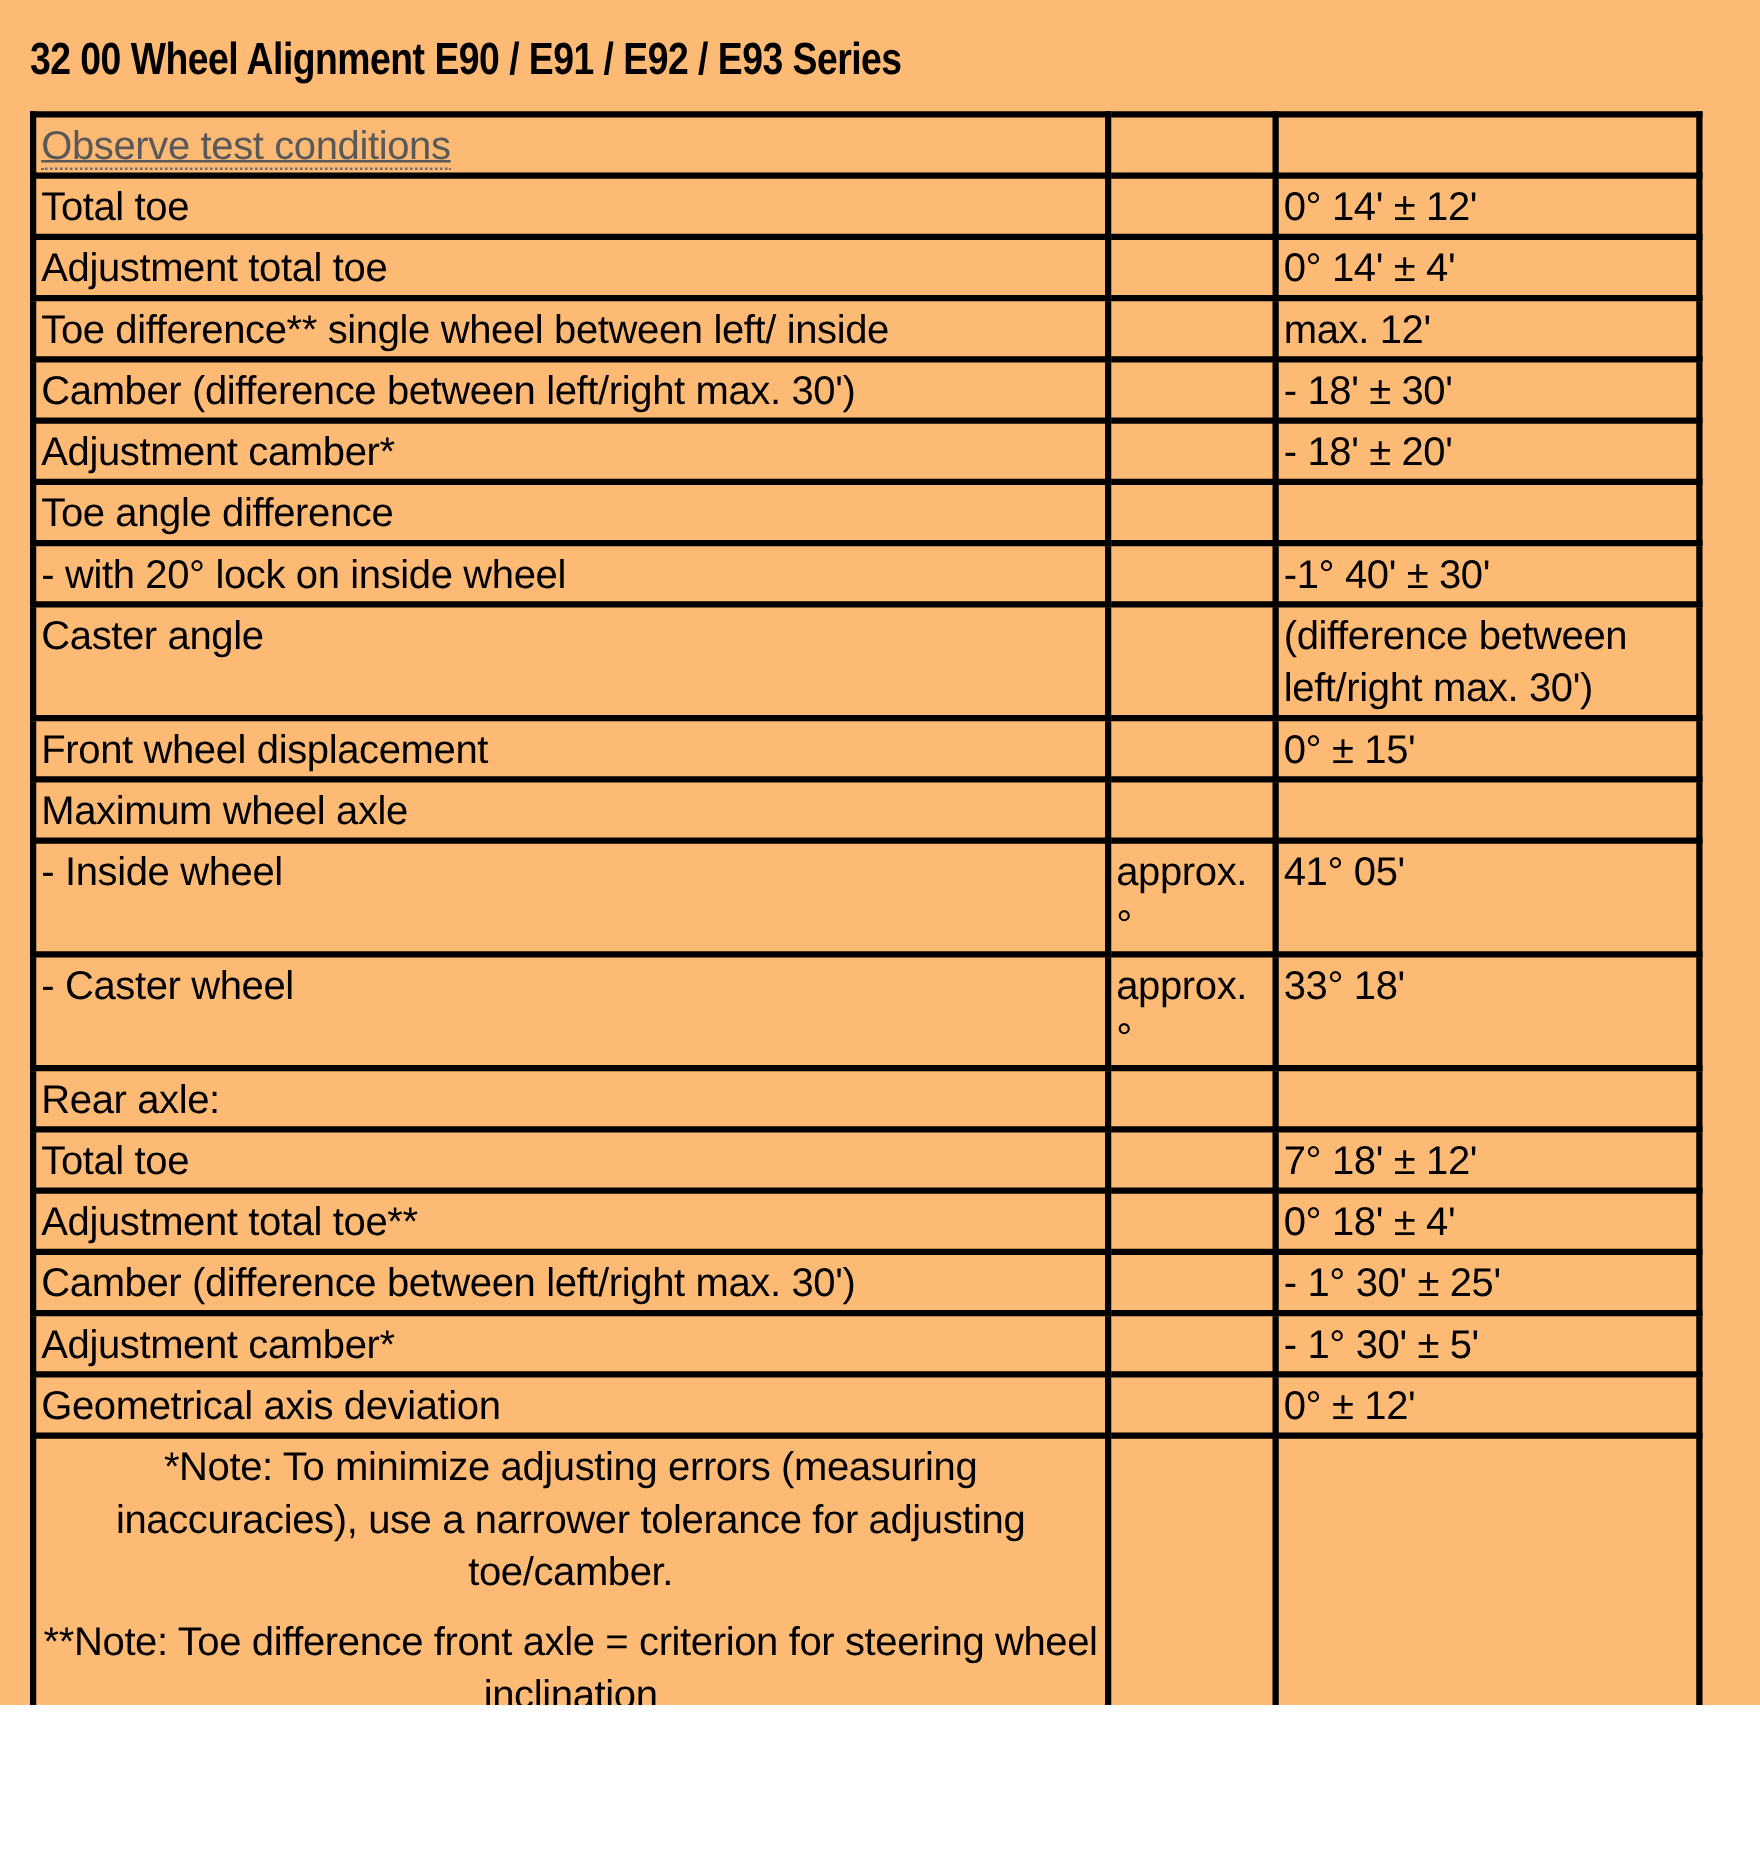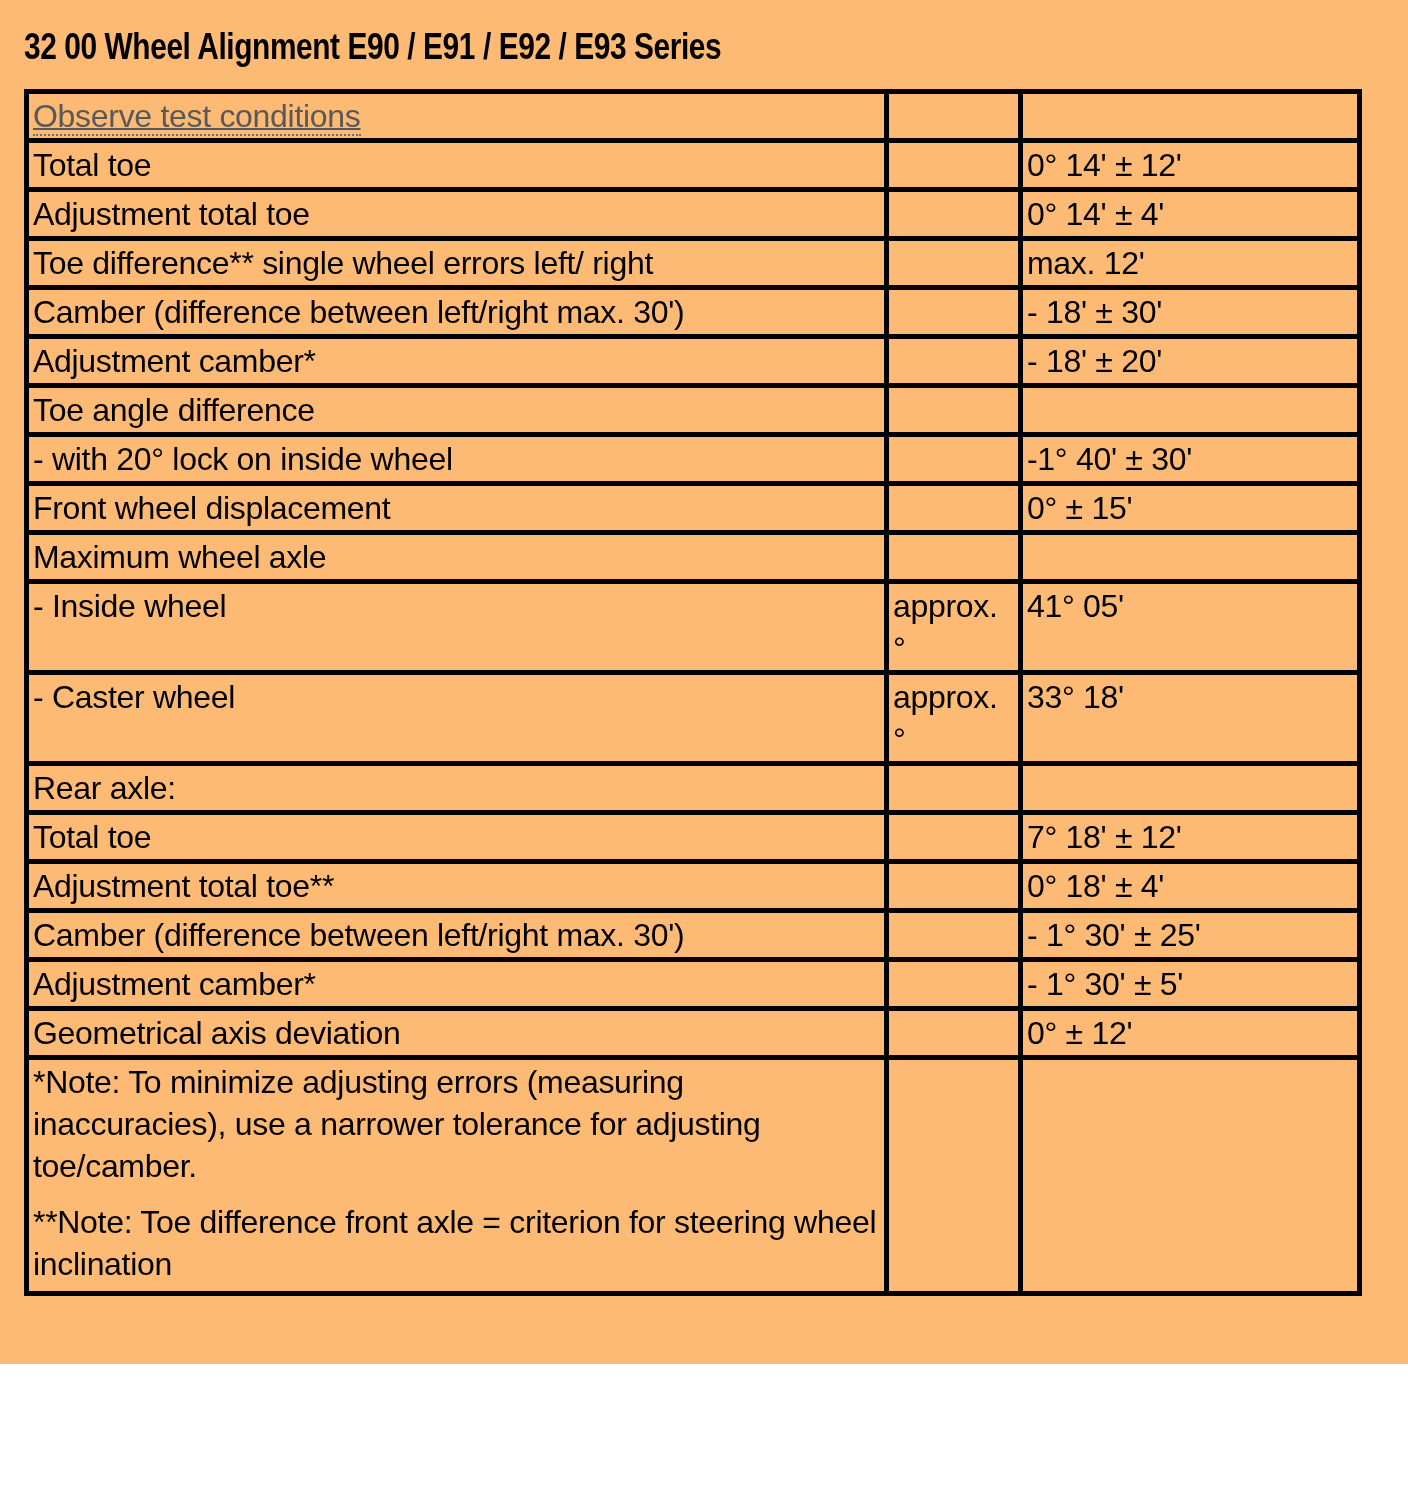--- a/index.html
+++ b/index.html
@@ -58,20 +58,21 @@
   .doc-link {
     color: #595959;
     text-decoration: underline;
     text-decoration-thickness: 2px;
     text-decoration-color: #595959;
     border-bottom: 2px dotted #6e6e6e;
     cursor: pointer;
   }
   .notes-cell p {
     margin: 0 0 14px 0;
+    text-align: center;
   }
   .notes-cell p:last-child { margin-bottom: 0; }
 </style>
 </head>
 <body>
 
 <div class="page">
 
   <h1 class="title">32 00 Wheel Alignment E90 / E91 / E92 / E93 Series</h1>
 
@@ -98,21 +99,21 @@
         <td>0° 14' ± 12'</td>
       </tr>
 
       <tr>
         <td>Adjustment total toe</td>
         <td></td>
         <td>0° 14' ± 4'</td>
       </tr>
 
       <tr>
-        <td>Toe difference** single wheel errors left/ right</td>
+        <td>Toe difference** single wheel between left/ inside</td>
         <td></td>
         <td>max. 12'</td>
       </tr>
 
       <tr>
         <td>Camber (difference between left/right max. 30')</td>
         <td></td>
         <td>- 18' ± 30'</td>
       </tr>
 
@@ -127,20 +128,25 @@
         <td></td>
         <td></td>
       </tr>
 
       <tr>
         <td>- with 20° lock on inside wheel</td>
         <td></td>
         <td>-1° 40' ± 30'</td>
       </tr>
 
+      <tr class="r-tall">
+        <td>Caster angle</td>
+        <td></td>
+        <td>(difference between left/right max. 30')</td>
+      </tr>
 
       <tr>
         <td>Front wheel displacement</td>
         <td></td>
         <td>0° ± 15'</td>
       </tr>
 
       <tr>
         <td>Maximum wheel axle</td>
         <td></td>

